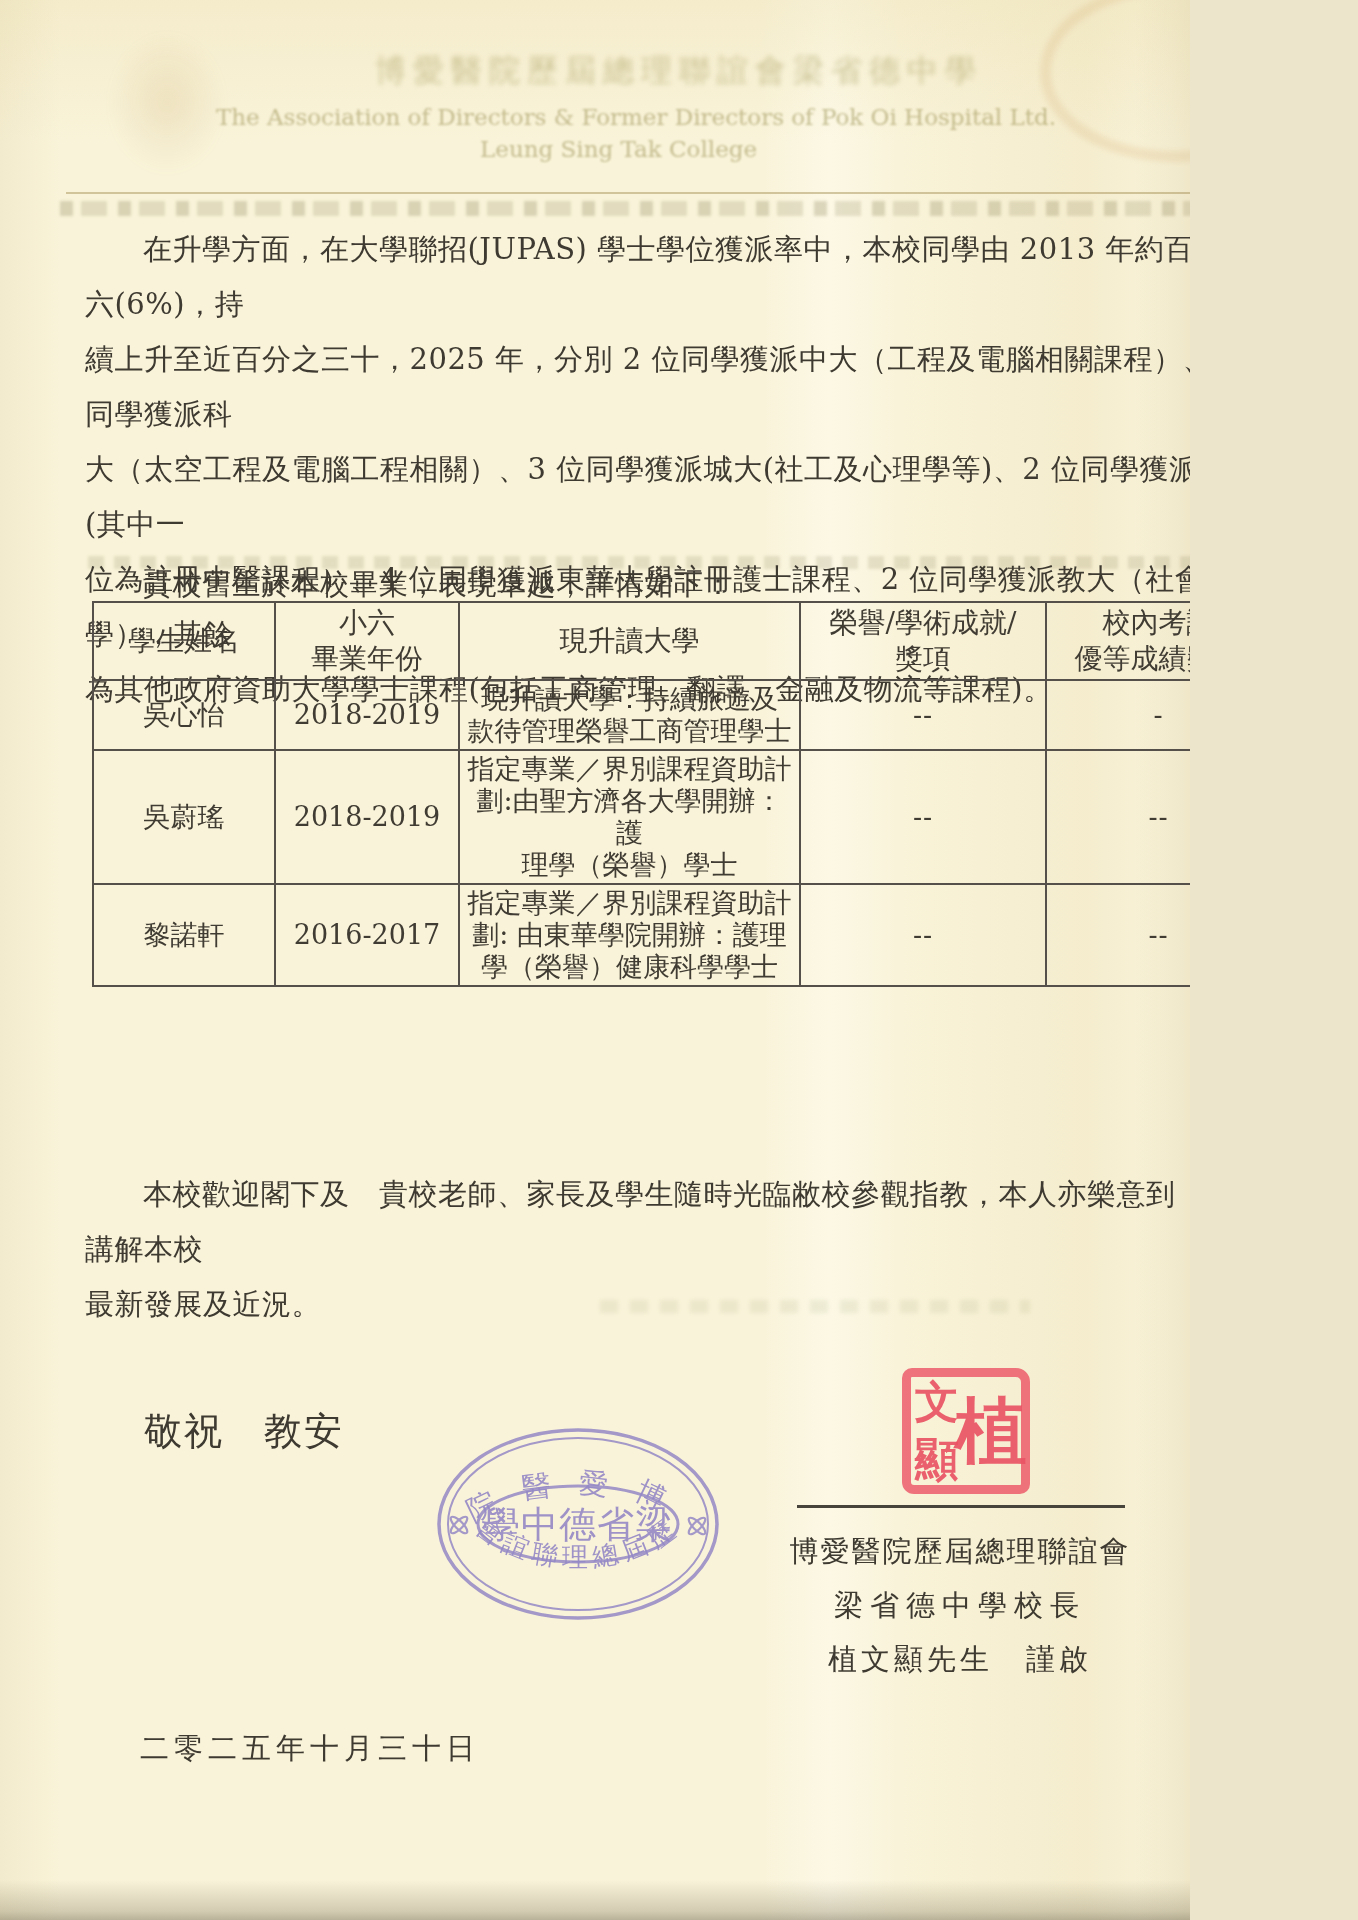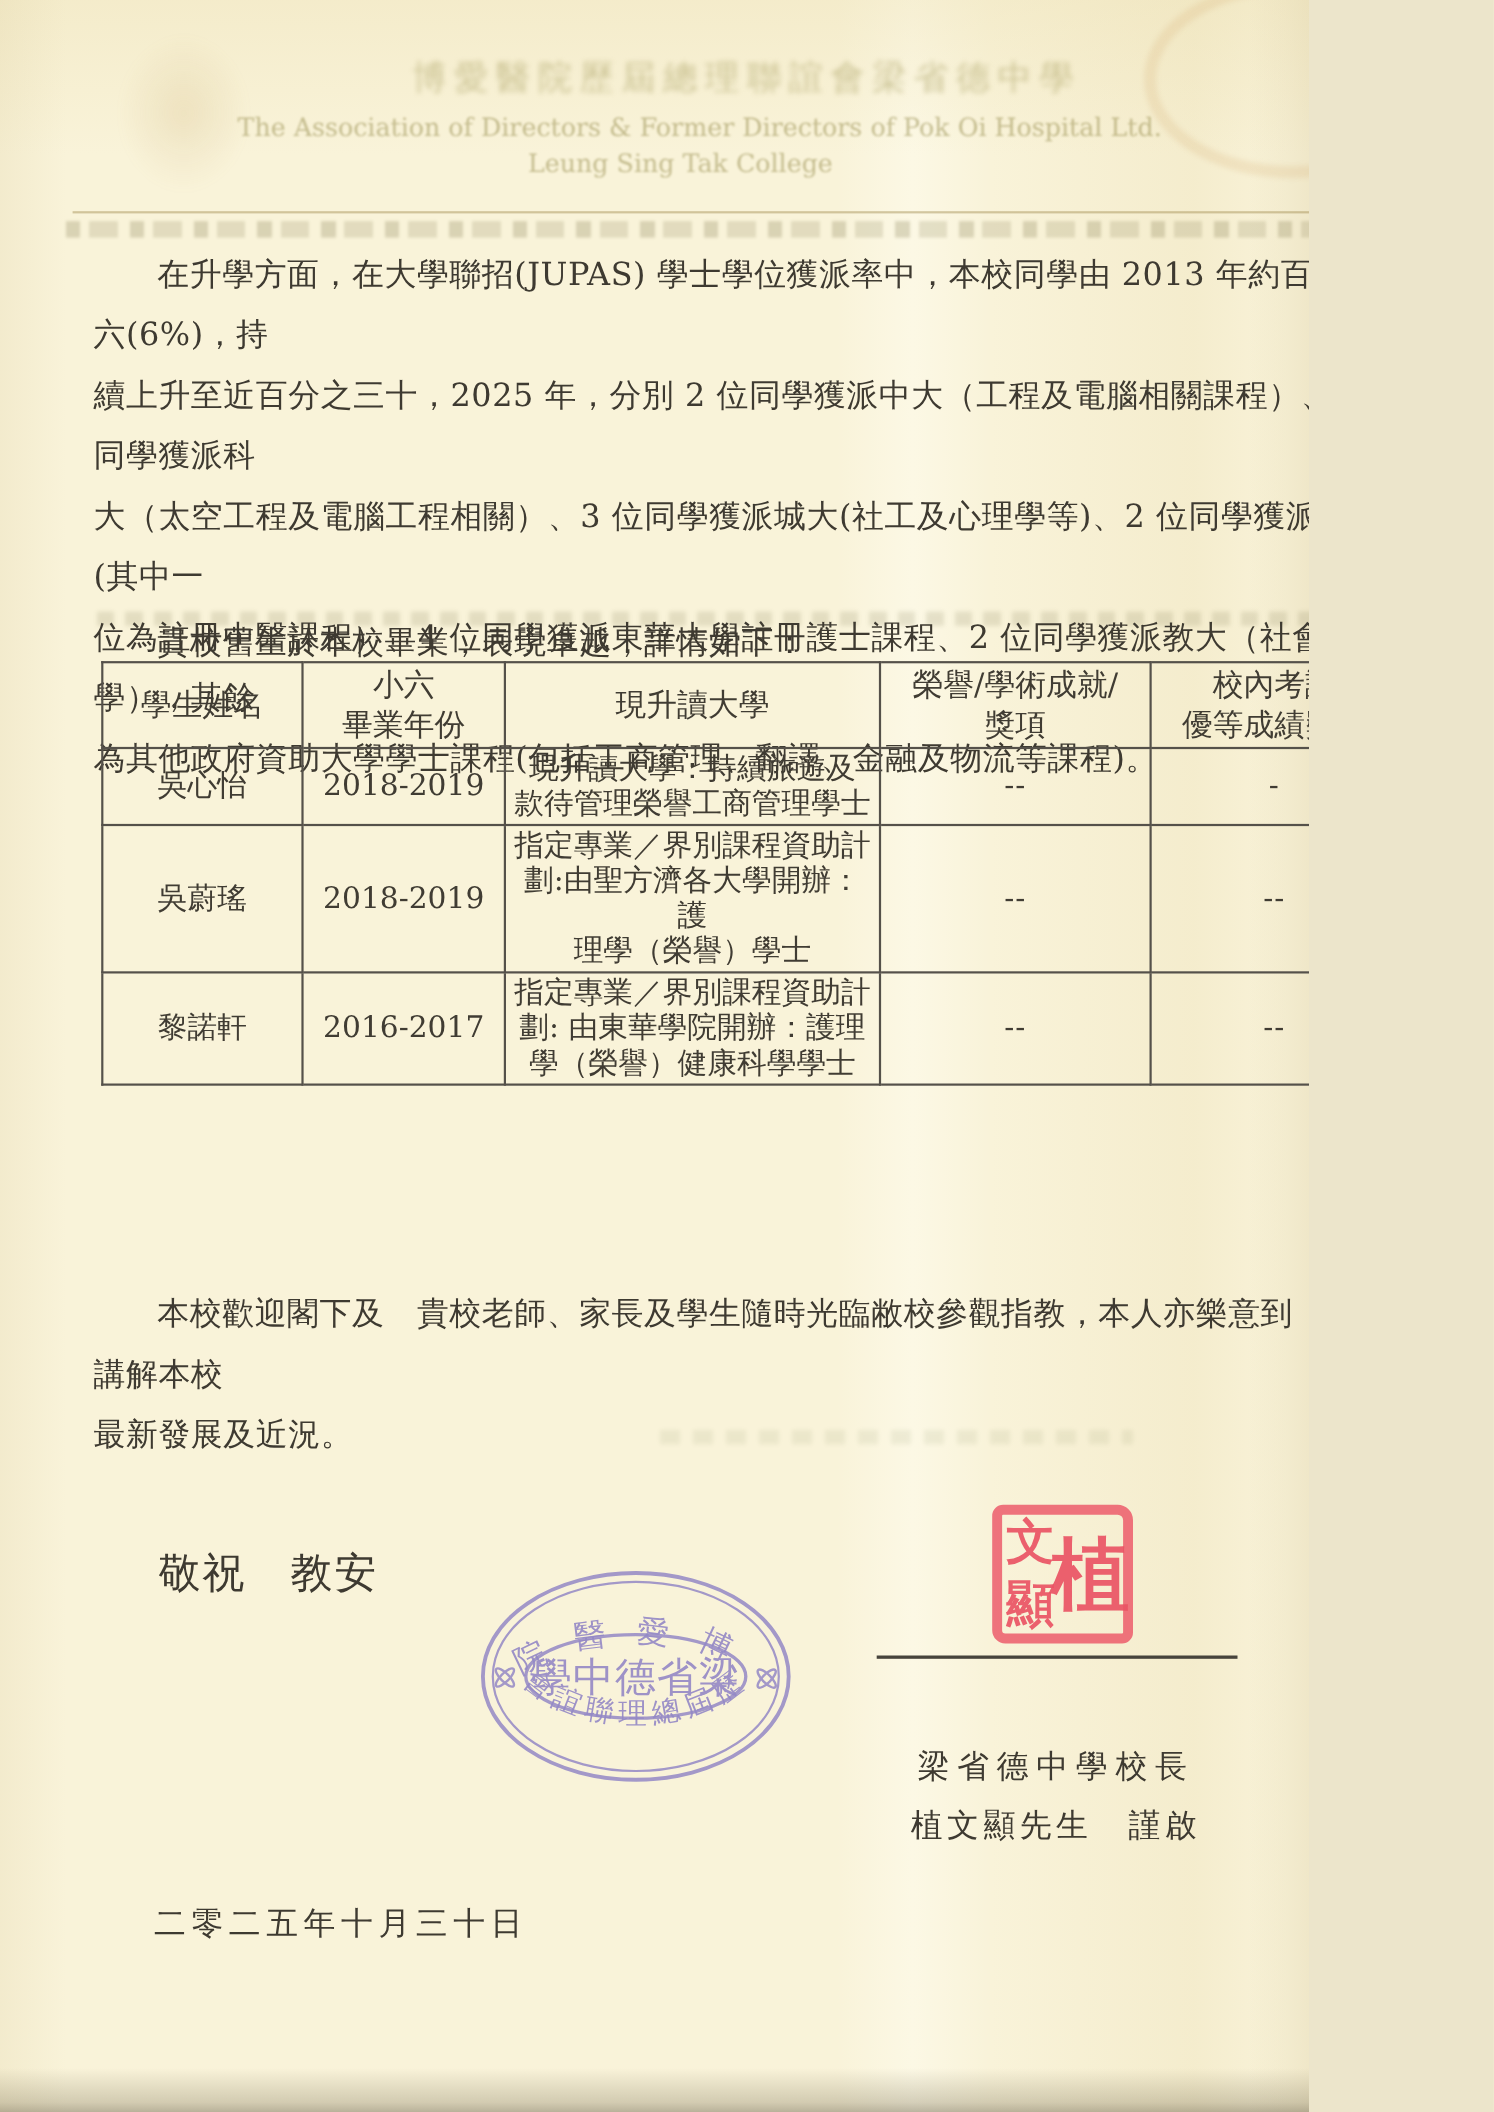--- a/index.html
+++ b/index.html
@@ -216,19 +216,20 @@
 
   <div class="seal">
     <div class="seal-left">
       <span>文</span>
       <span>顯</span>
     </div>
     <div class="seal-right">植</div>
   </div>
 
   <div class="sig-line"></div>
+  <div class="sig-text sig-org">博愛醫院歷屆總理聯誼會</div>
   <div class="sig-text sig-title">梁省德中學校長</div>
   <div class="sig-text sig-name">植文顯先生　謹啟</div>
 
   <div class="dateline">二零二五年十月三十日</div>
 
   <div class="bottom-shade"></div>
 </div>
 
 </body></html>

